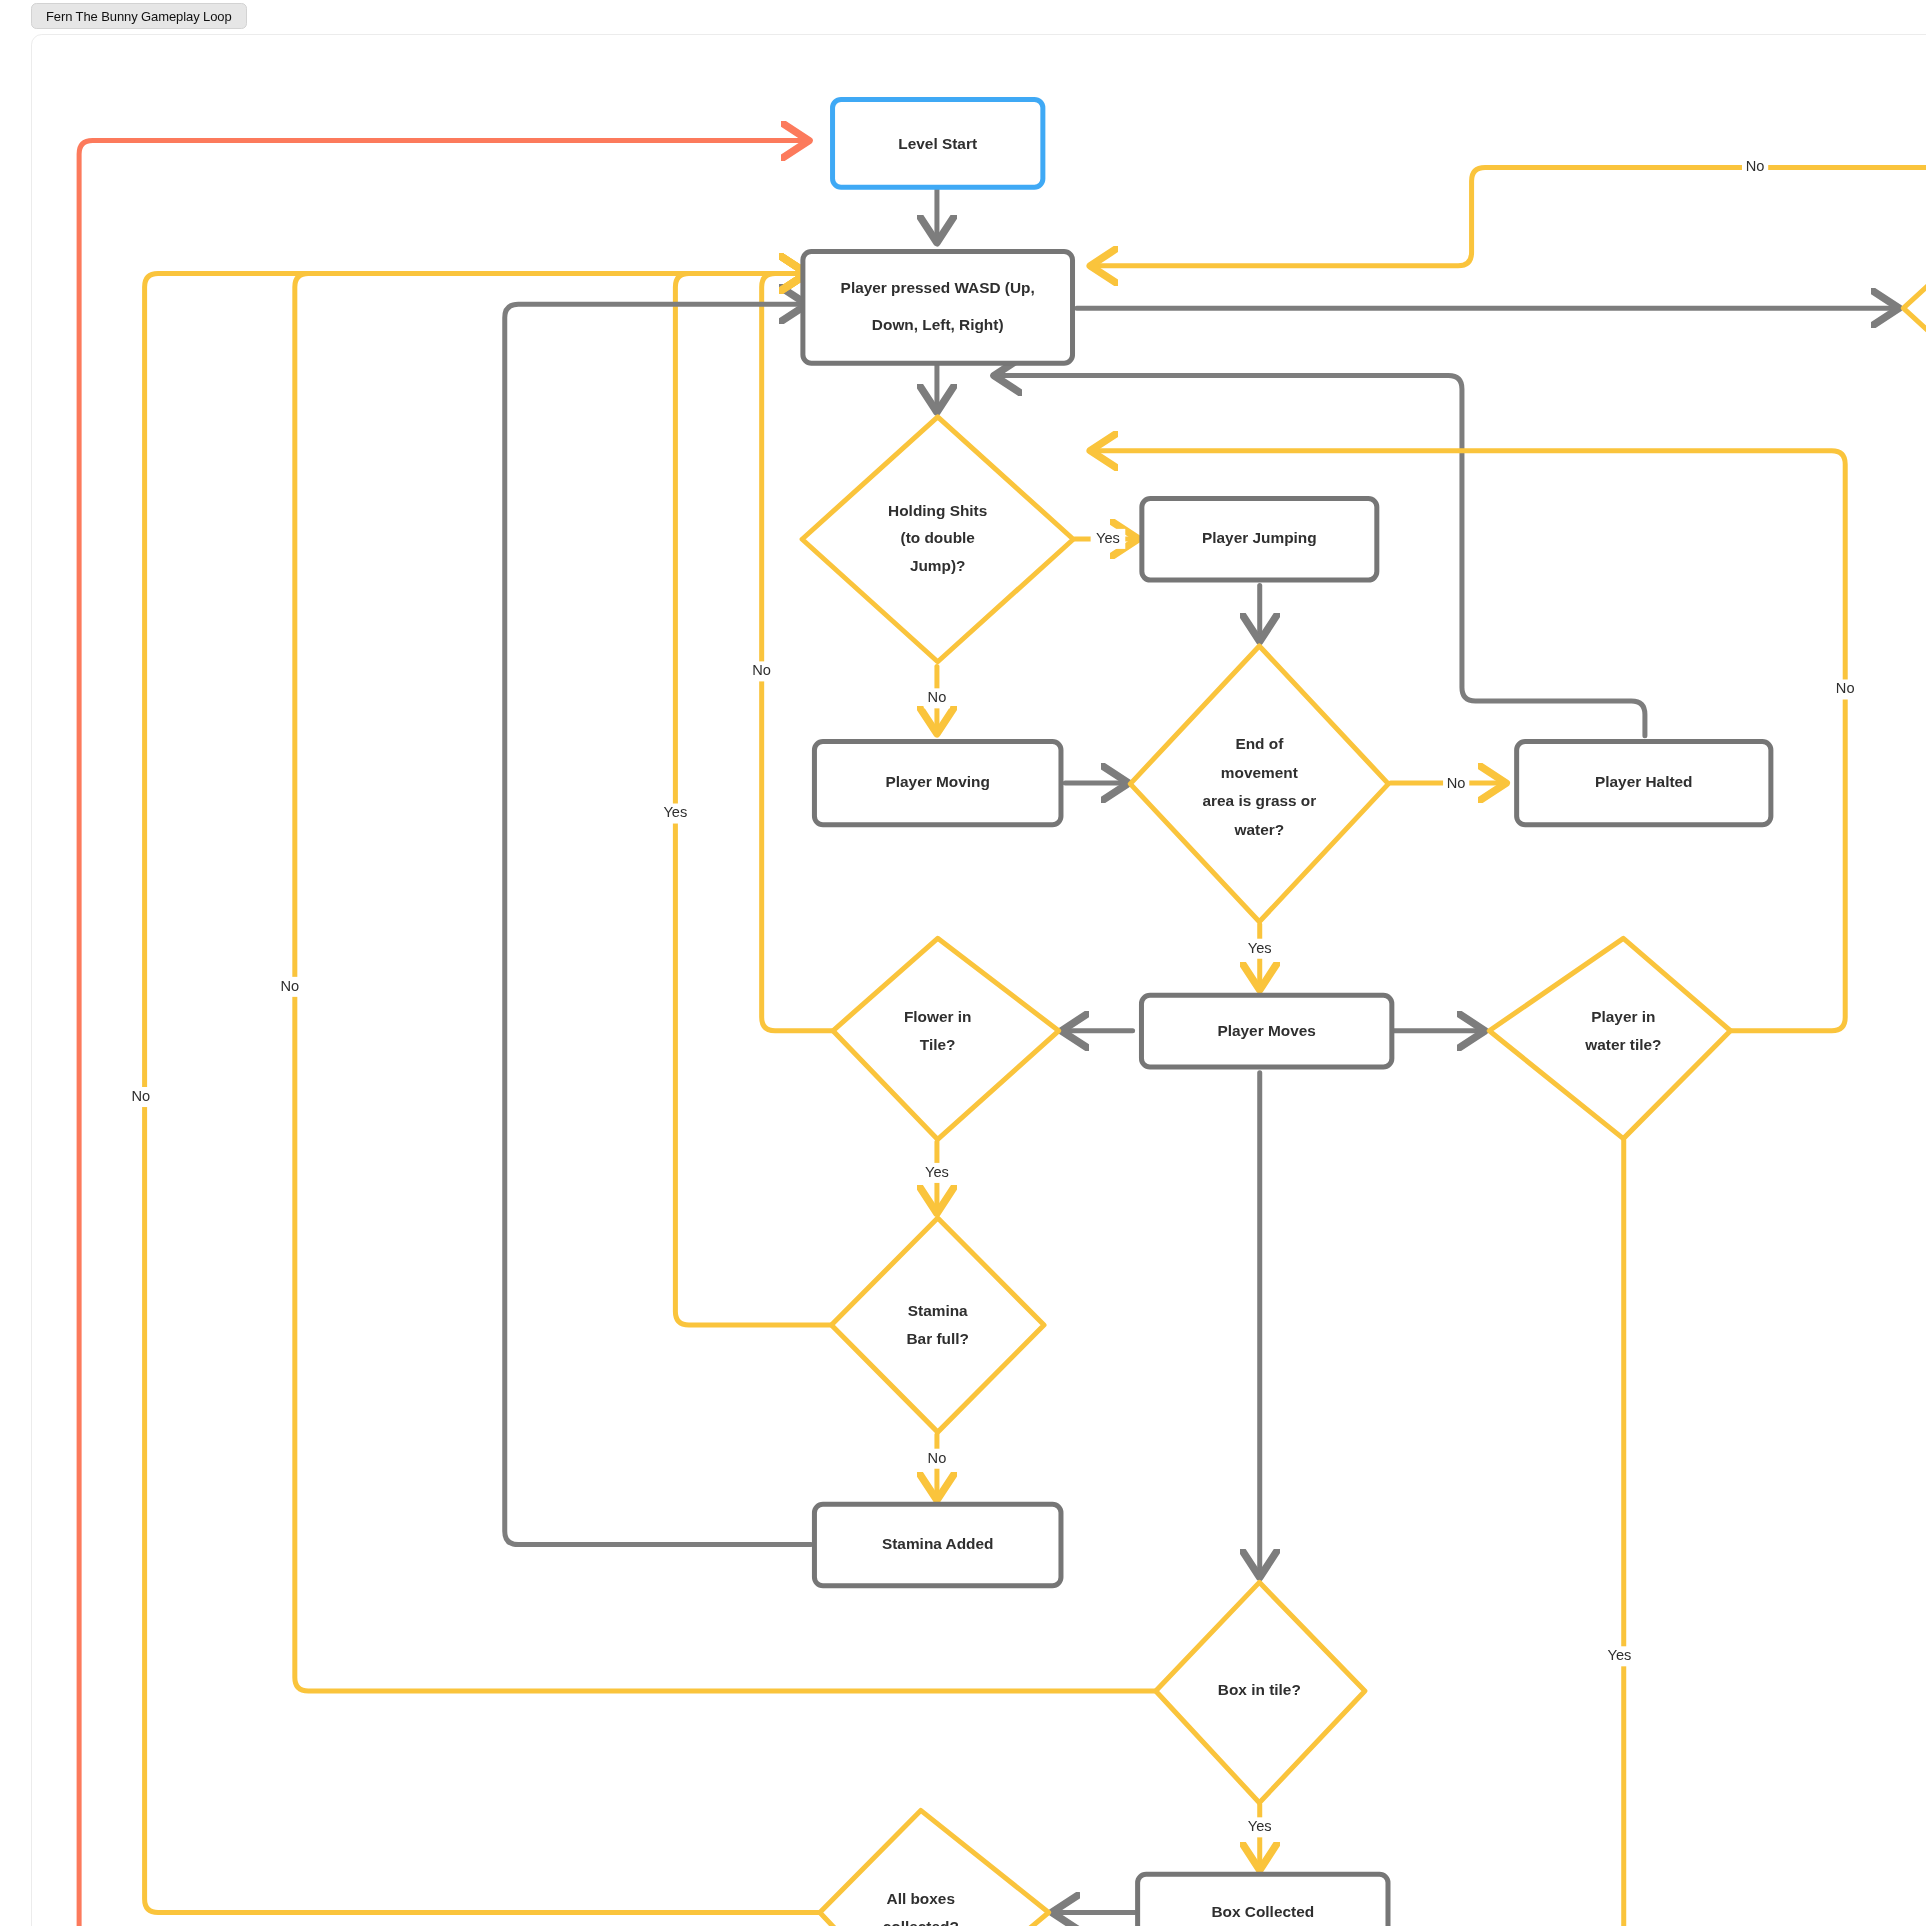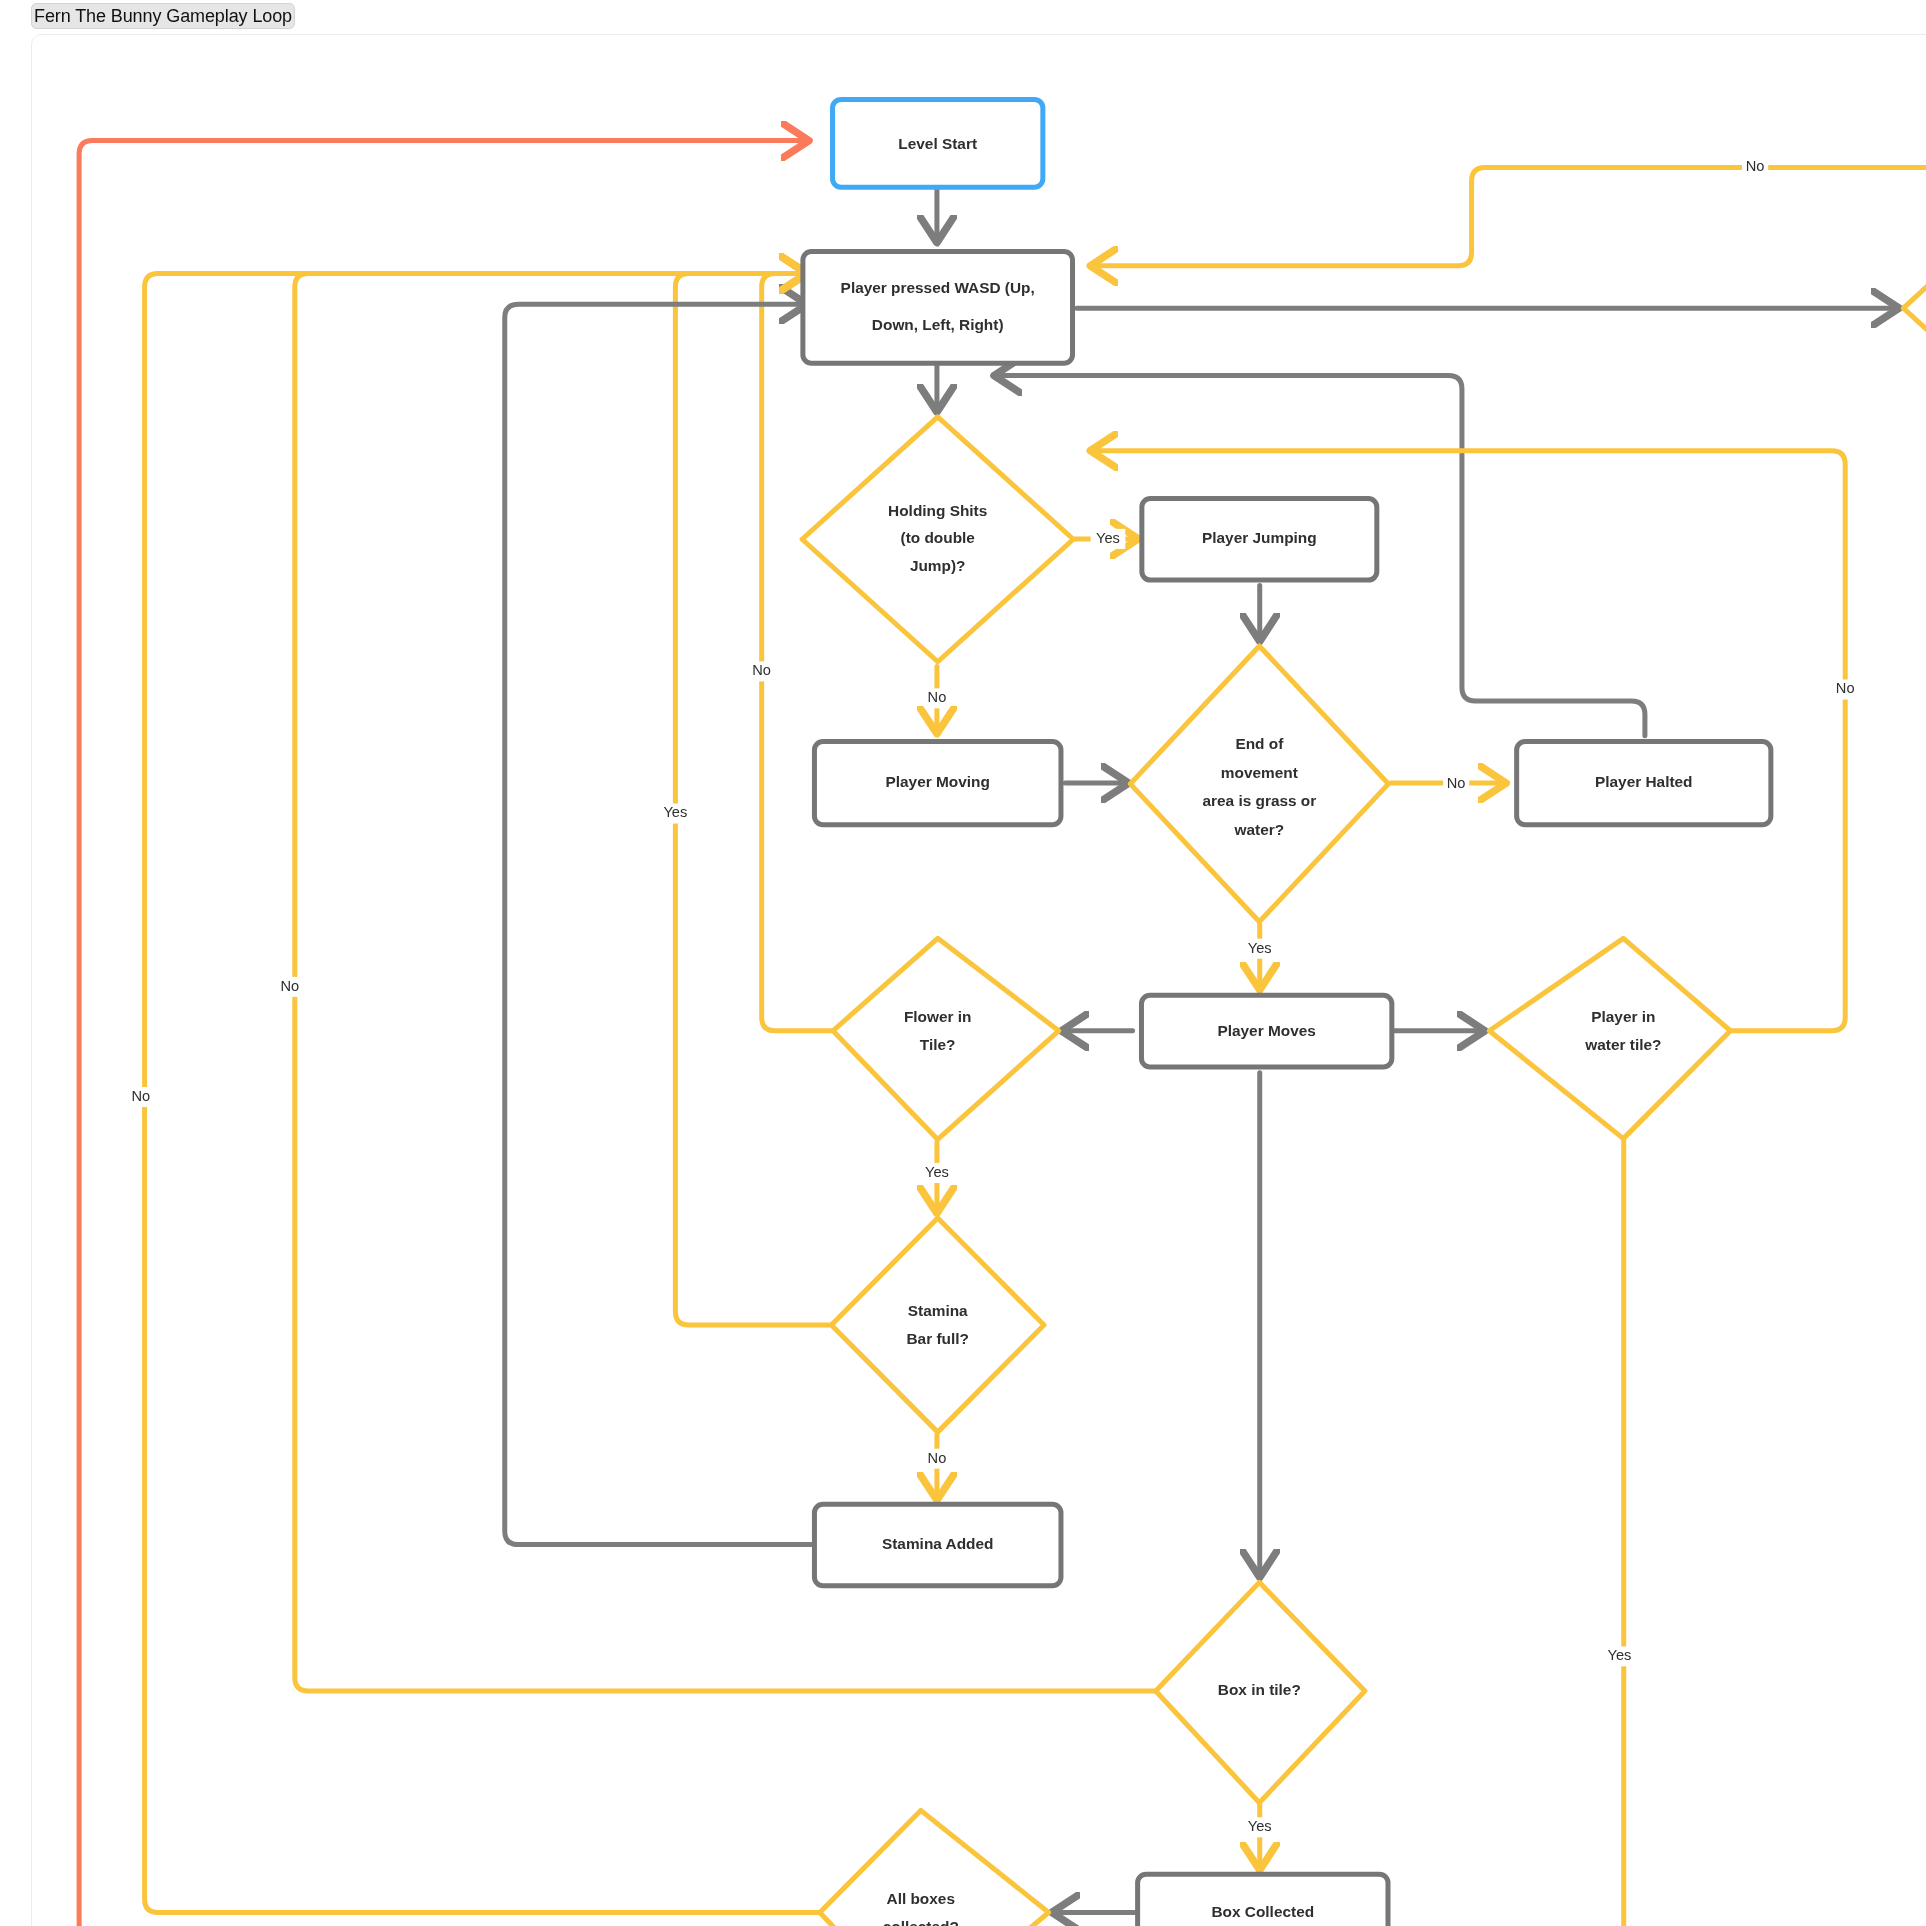--- a/index.html
+++ b/index.html
@@ -9,26 +9,26 @@
     font-family:"Liberation Sans", sans-serif;
     -webkit-font-smoothing:antialiased;
     overflow:hidden;
   }
   #app{position:relative;width:2219px;height:2268px;background:#fff;}
 
   
   .tab-bar{position:absolute;left:0;top:0;width:2219px;height:33px;}
   .tab-chip{
     position:absolute;left:31px;top:3.1px;
-    height:24px;padding:0 2px;
+    height:24px;padding:0 14px;
     display:flex;align-items:center;
     background:#e6e6e6;
     border:0.8px solid #d3d3d3;
     border-radius:5.4px;
-    font-size:18px;color:#111;
+    font-size:13px;color:#111;
     letter-spacing:-0.1px;
     white-space:nowrap;
   }
 
   
   .canvas-frame{
     position:absolute;left:31px;top:34px;
     width:2157px;height:2200px;
     background:#ffffff;
     border:1.2px solid #ececec;

